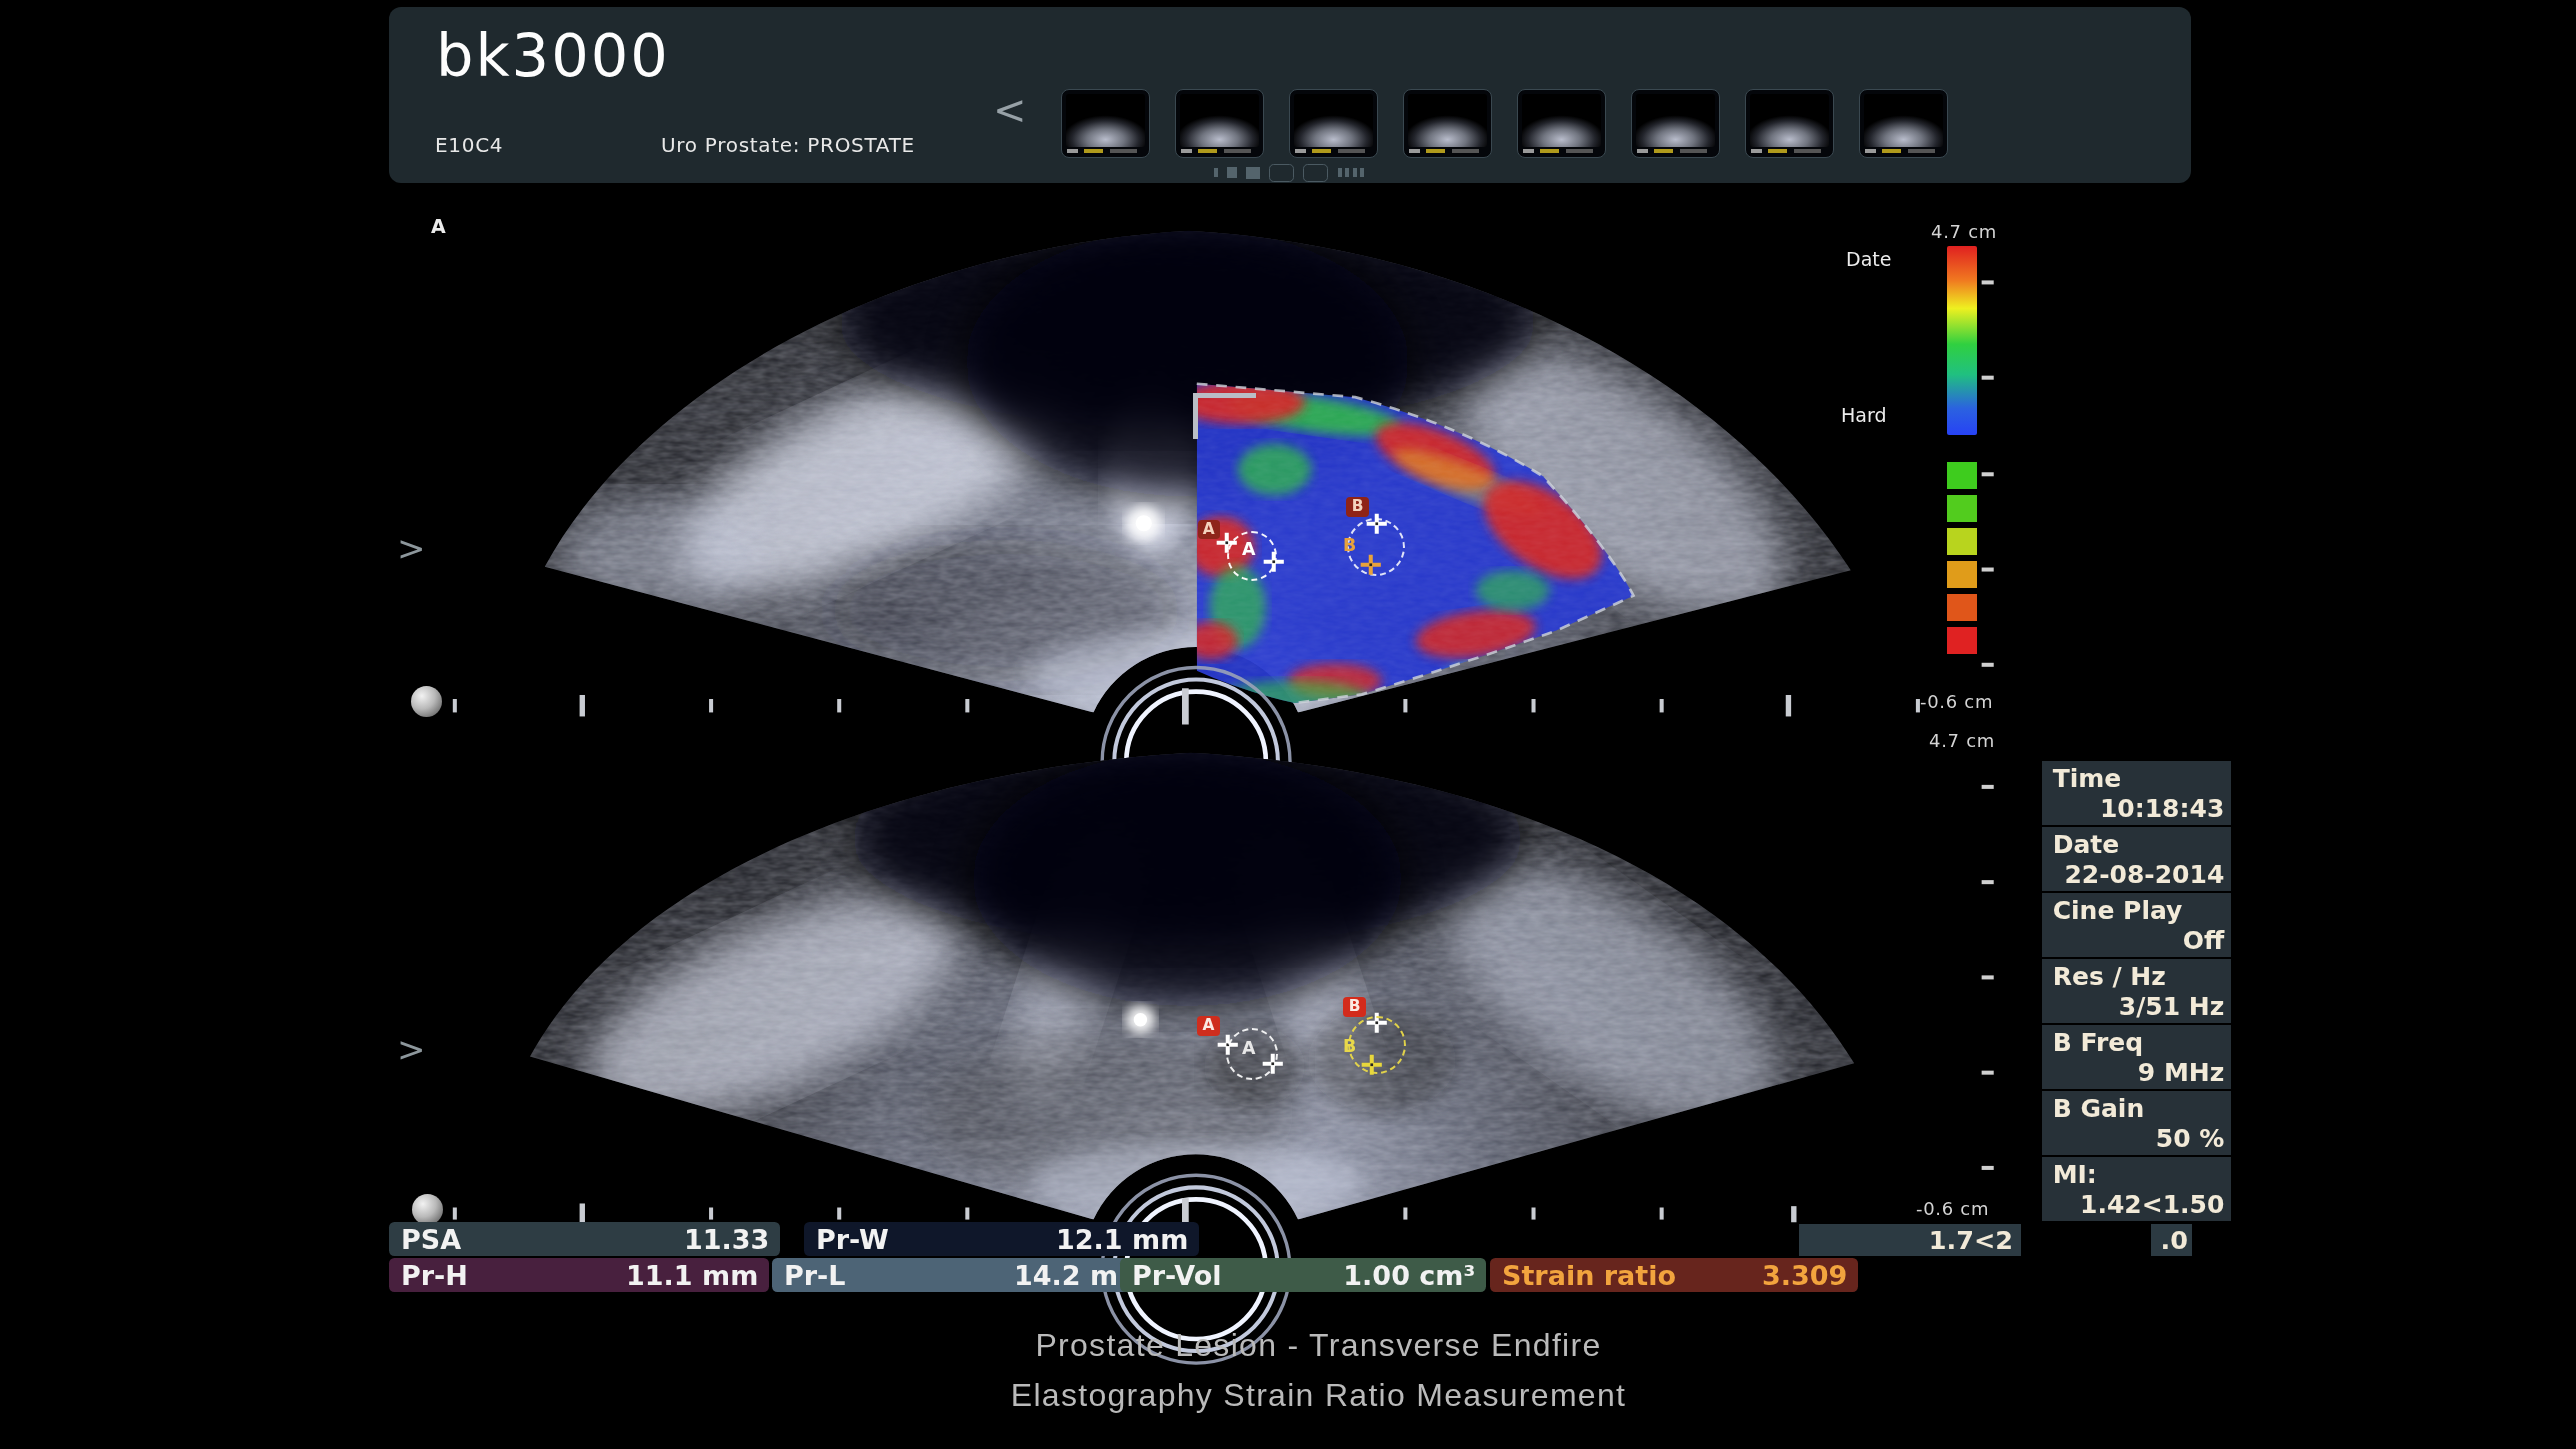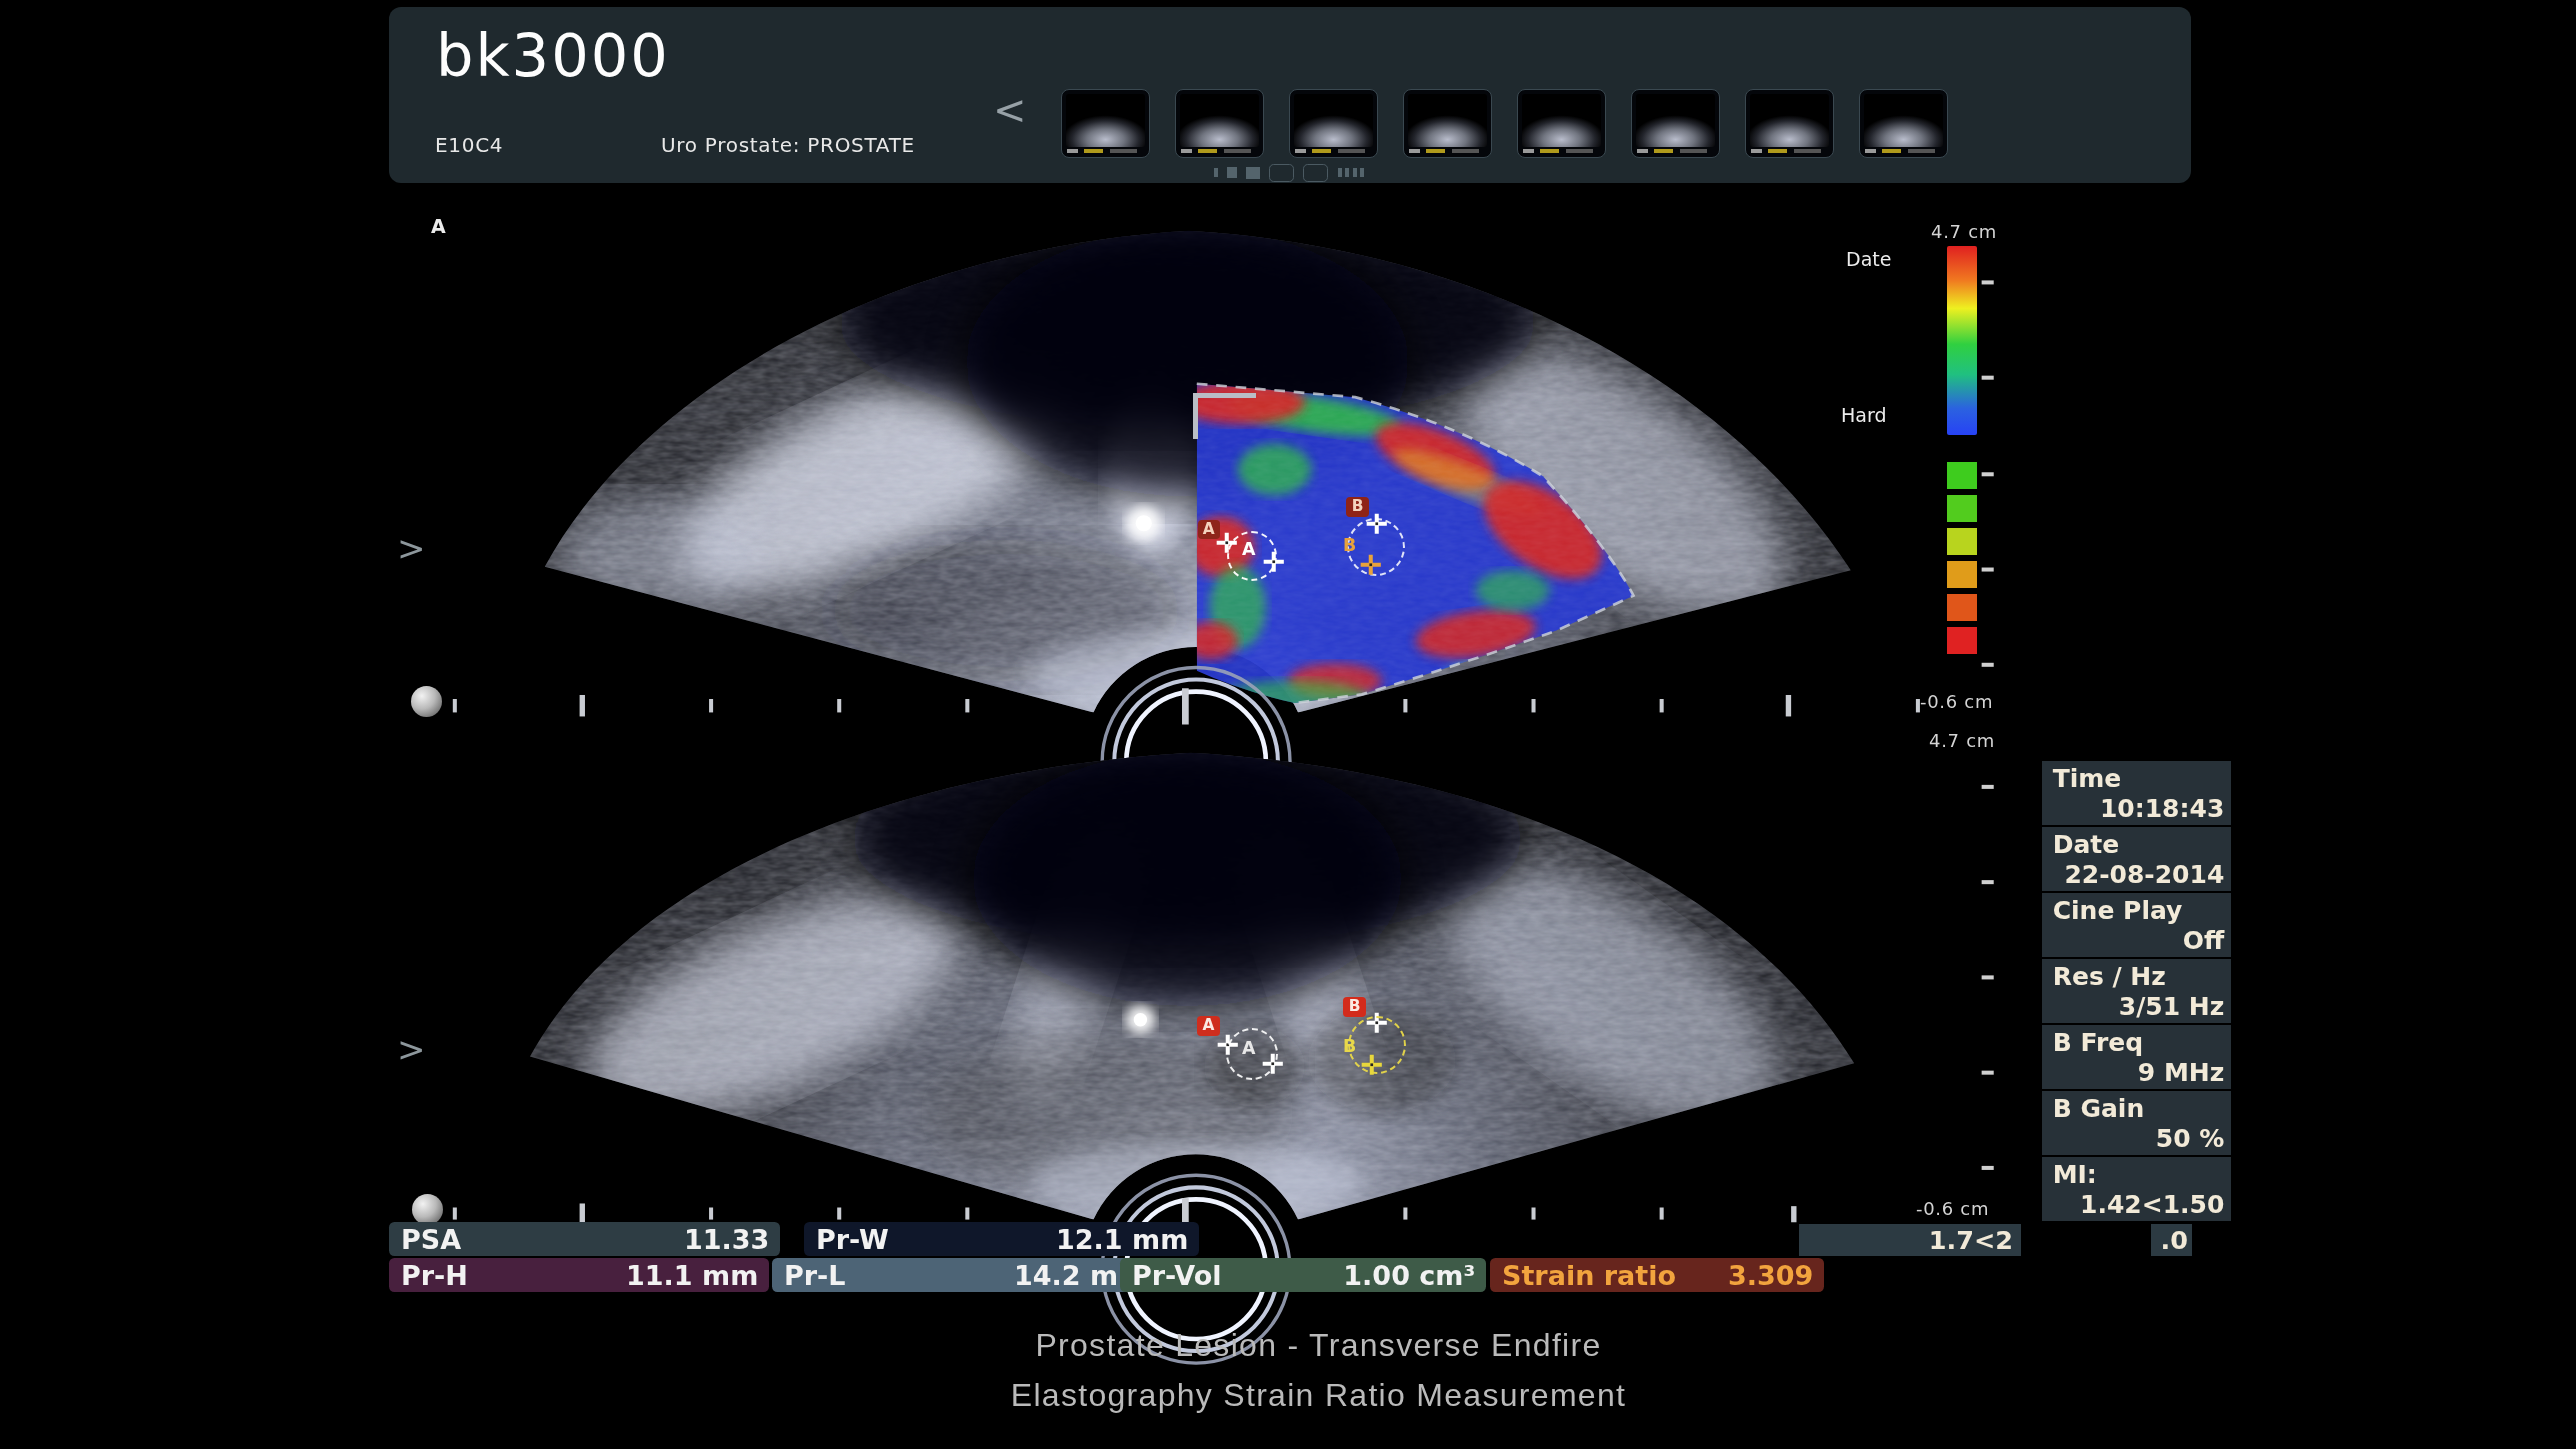--- a/index.html
+++ b/index.html
@@ -386,21 +386,21 @@
     <span class="m-val" style="color: rgb(242, 242, 242);">11.1 mm</span>
   </div>
   <div class="mbox" style="left: 772px; top: 1258px; width: 385px; background-color: rgb(77, 100, 118);">
     <span class="m-lab" style="color: rgb(242, 242, 242);">Pr-L</span>
     <span class="m-val" style="color: rgb(242, 242, 242);">14.2 mm</span>
   </div>
   <div class="mbox" style="left: 1120px; top: 1258px; width: 366px; background-color: rgb(62, 91, 72);">
     <span class="m-lab" style="color: rgb(242, 242, 242);">Pr-Vol</span>
     <span class="m-val" style="color: rgb(242, 242, 242);">1.00 cm³</span>
   </div>
-  <div class="mbox" style="left: 1490px; top: 1258px; width: 334px; background-color: rgb(103, 37, 29);">
+  <div class="mbox" style="left: 1490px; top: 1258px; width: 368px; background-color: rgb(103, 37, 29);">
     <span class="m-lab" style="color: rgb(242, 164, 62);">Strain ratio</span>
     <span class="m-val" style="color: rgb(242, 164, 62);">3.309</span>
   </div>
 
   <div class="abs caption">
     <div class="cap-line">Prostate Lesion - Transverse Endfire</div>
     <div class="cap-line">Elastography Strain Ratio Measurement</div>
   </div>
 
 </div>

